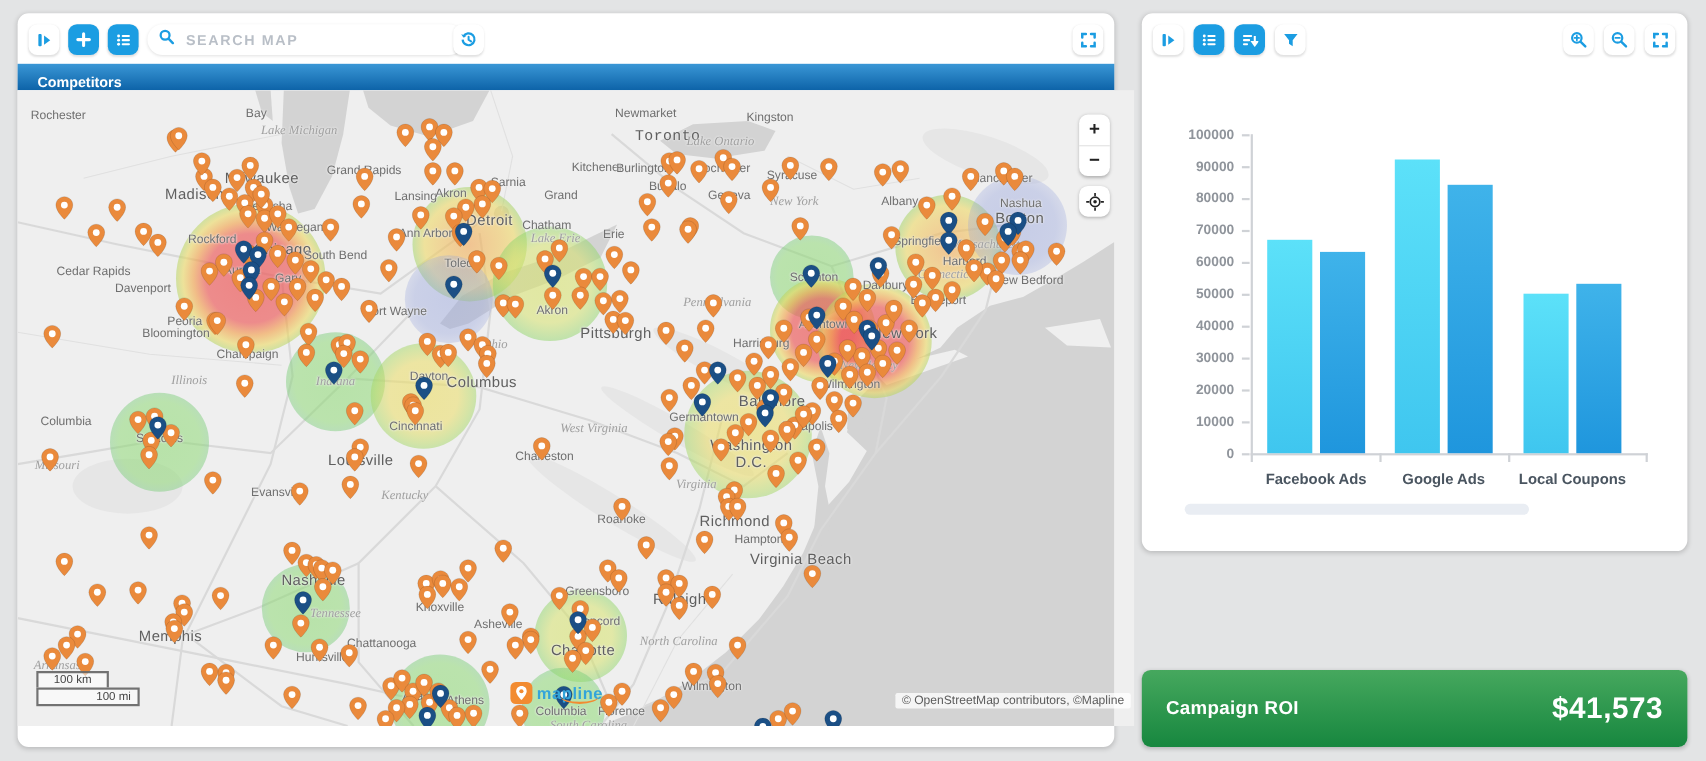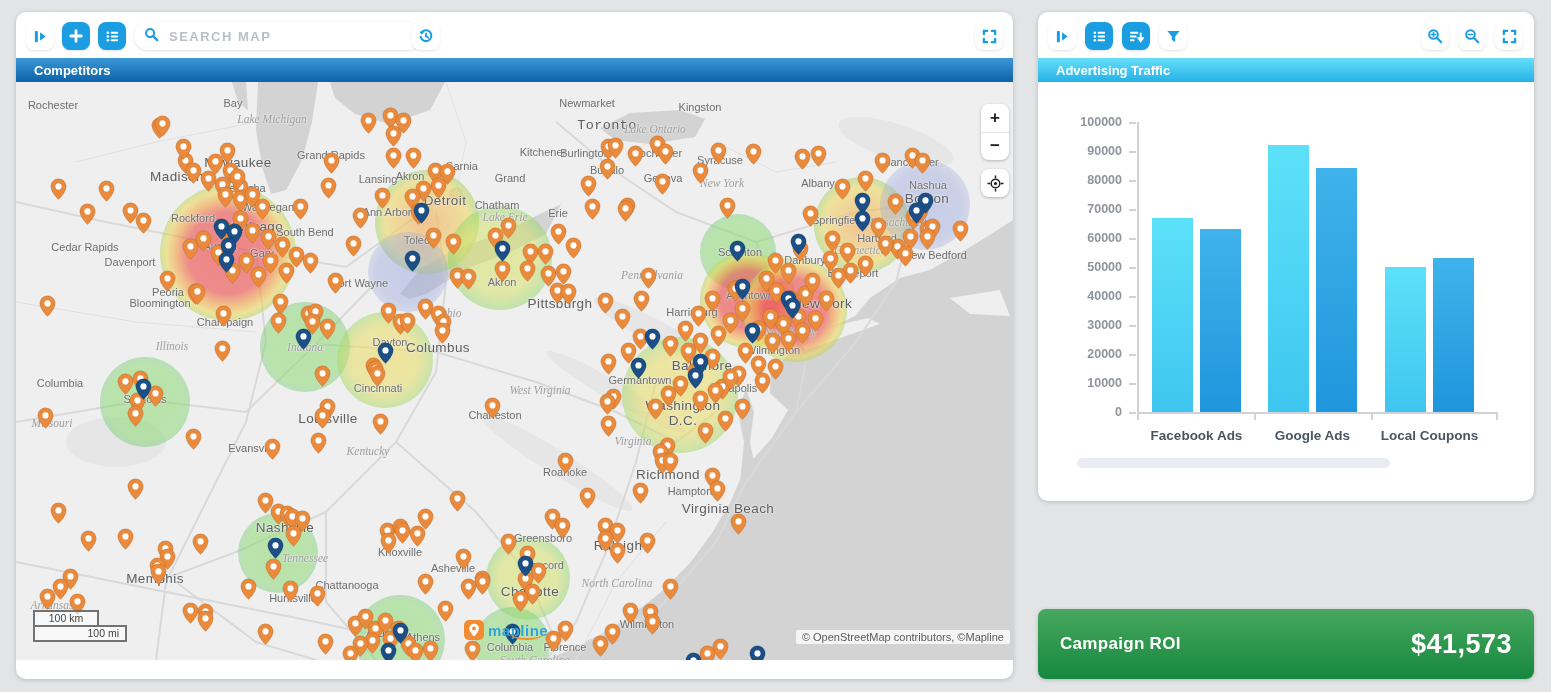--- a/index.html
+++ b/index.html
@@ -7,25 +7,25 @@
   .card{position:absolute;background:#fff;border-radius:10px;box-shadow:0 1px 5px rgba(0,0,0,.18);}
   
   .tbtn{position:absolute;width:28px;height:28px;border-radius:8px;display:flex;align-items:center;justify-content:center;cursor:pointer;box-shadow:0 1px 2px rgba(0,0,0,.12);}
   .tbtn.white{background:#fff;}
   .tbtn.blue{background:#1b9de2;}
   .tbtn svg{display:block;}
   .searchbox{position:absolute;background:#fff;border-radius:14px;box-shadow:0 1px 3px rgba(0,0,0,.12);display:flex;align-items:center;padding:0 10px;gap:8px;}
   .searchbox input{border:none;outline:none;flex:1;font-family:"Liberation Sans",sans-serif;font-size:13px;font-weight:bold;letter-spacing:1.5px;color:#6b7380;background:transparent;}
   .searchbox input::placeholder{color:#b9bfc7;}
   
-  .panelhdr{position:absolute;left:0;right:0;height:24px;display:flex;align-items:center;padding-left:18px;color:#fff;font-size:13px;font-weight:bold;}
+  .panelhdr{position:absolute;left:0;right:0;height:24px;display:flex;align-items:flex-end;padding-left:18px;color:#fff;font-size:13px;font-weight:bold;}
   .hdr-blue{background:linear-gradient(#3a97d6,#0d63a8);}
   .hdr-cyan{background:linear-gradient(#66dffa,#25b1e6);}
   
-  #map{position:absolute;left:0;top:70px;width:997px;height:578px;background:#efefef;overflow:hidden;}
+  #map{position:absolute;left:0;top:70px;width:997px;height:578px;background:#efefef;overflow:hidden;padding-left:18px;}
   .heat{position:absolute;border-radius:50%;pointer-events:none;}
   .heat.hot{background:radial-gradient(circle,rgba(236,88,88,.70) 0%,rgba(236,88,88,.66) 42%,rgba(242,160,72,.62) 54%,rgba(236,216,92,.58) 64%,rgba(134,210,106,.55) 77%,rgba(150,164,221,.40) 89%,rgba(150,164,221,0) 100%);}
   .heat.warm{background:radial-gradient(circle,rgba(242,170,90,.62) 0%,rgba(240,200,96,.60) 40%,rgba(238,216,96,.58) 56%,rgba(140,210,110,.55) 76%,rgba(150,164,221,.38) 89%,rgba(150,164,221,0) 100%);}
   .heat.yellow{background:radial-gradient(circle,rgba(235,221,102,.60) 0%,rgba(235,221,102,.56) 46%,rgba(188,219,105,.54) 64%,rgba(140,210,110,.50) 78%,rgba(150,164,221,.36) 90%,rgba(150,164,221,0) 100%);}
   .heat.lime{background:radial-gradient(circle,rgba(214,226,106,.58) 0%,rgba(214,226,106,.54) 48%,rgba(150,214,110,.52) 70%,rgba(130,205,120,.48) 80%,rgba(150,164,221,.36) 90%,rgba(150,164,221,0) 100%);}
   .heat.green{background:radial-gradient(circle,rgba(138,216,112,.55) 0%,rgba(138,216,112,.52) 58%,rgba(124,202,130,.48) 74%,rgba(150,164,221,.36) 88%,rgba(150,164,221,0) 100%);}
   .heat.blue{background:radial-gradient(circle,rgba(148,162,220,.45) 0%,rgba(148,162,220,.40) 55%,rgba(148,162,220,.22) 80%,rgba(148,162,220,0) 100%);}
   .pin{position:absolute;width:17px;height:22px;cursor:pointer;}
   .maplabel{position:absolute;transform:translate(-50%,-50%);white-space:nowrap;color:#6f6f6f;font-size:11px;pointer-events:none;text-shadow:0 0 2px #efefef,0 0 2px #efefef;}
   .maplabel.big{font-size:13.5px;color:#5f5f5f;letter-spacing:.4px;}
@@ -1673,23 +1673,20 @@
             <g fill="none" stroke="#1b9de2" stroke-width="2.4" stroke-linecap="round">
               <path d="M2 5.5 V2 H5.5"></path>
               <path d="M10.5 2 H14 V5.5"></path>
               <path d="M14 10.5 V14 H10.5"></path>
               <path d="M5.5 14 H2 V10.5"></path>
             </g>
           </svg>
       </div>
     </div>
 
-    <div class="panelhdr hdr-cyan" style="top:46px;">
-      <span>Advertising Traffic</span>
-    </div>
 
     <div id="chartwrap">
         <div class="axis-y" style="left: 99px; top: 40px; height: 292px;"></div>
         <span class="ytick" style="left: 0px; top: 323px;">0</span>
         <div class="ytickline" style="left: 91px; top: 330px;"></div>
         <span class="ytick" style="left: 0px; top: 294px;">10000</span>
         <div class="ytickline" style="left: 91px; top: 301px;"></div>
         <span class="ytick" style="left: 0px; top: 265px;">20000</span>
         <div class="ytickline" style="left: 91px; top: 272px;"></div>
         <span class="ytick" style="left: 0px; top: 236px;">30000</span>

